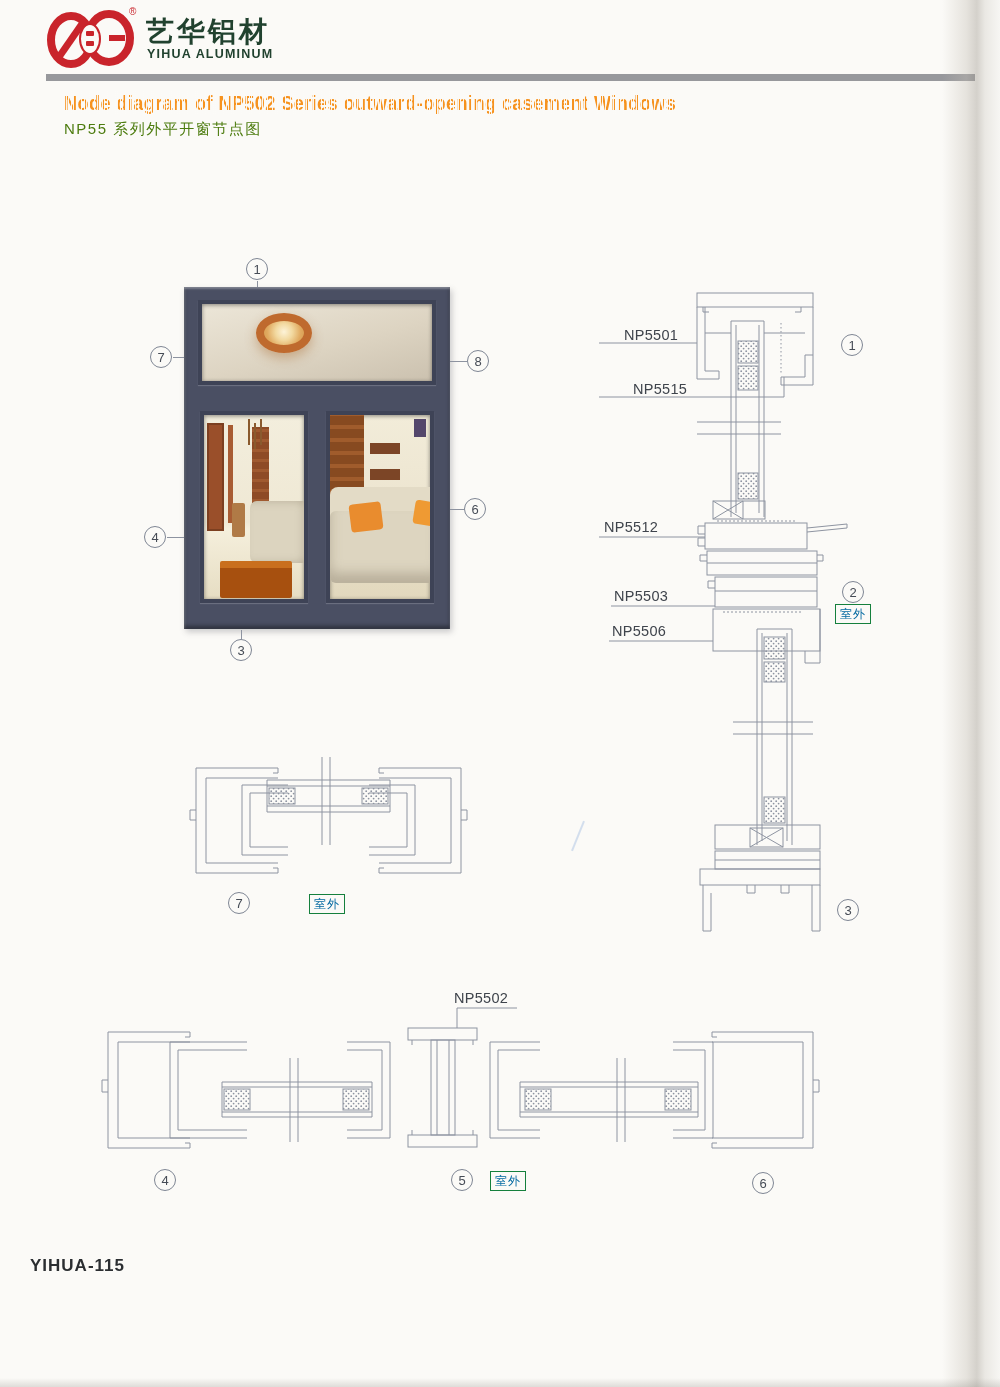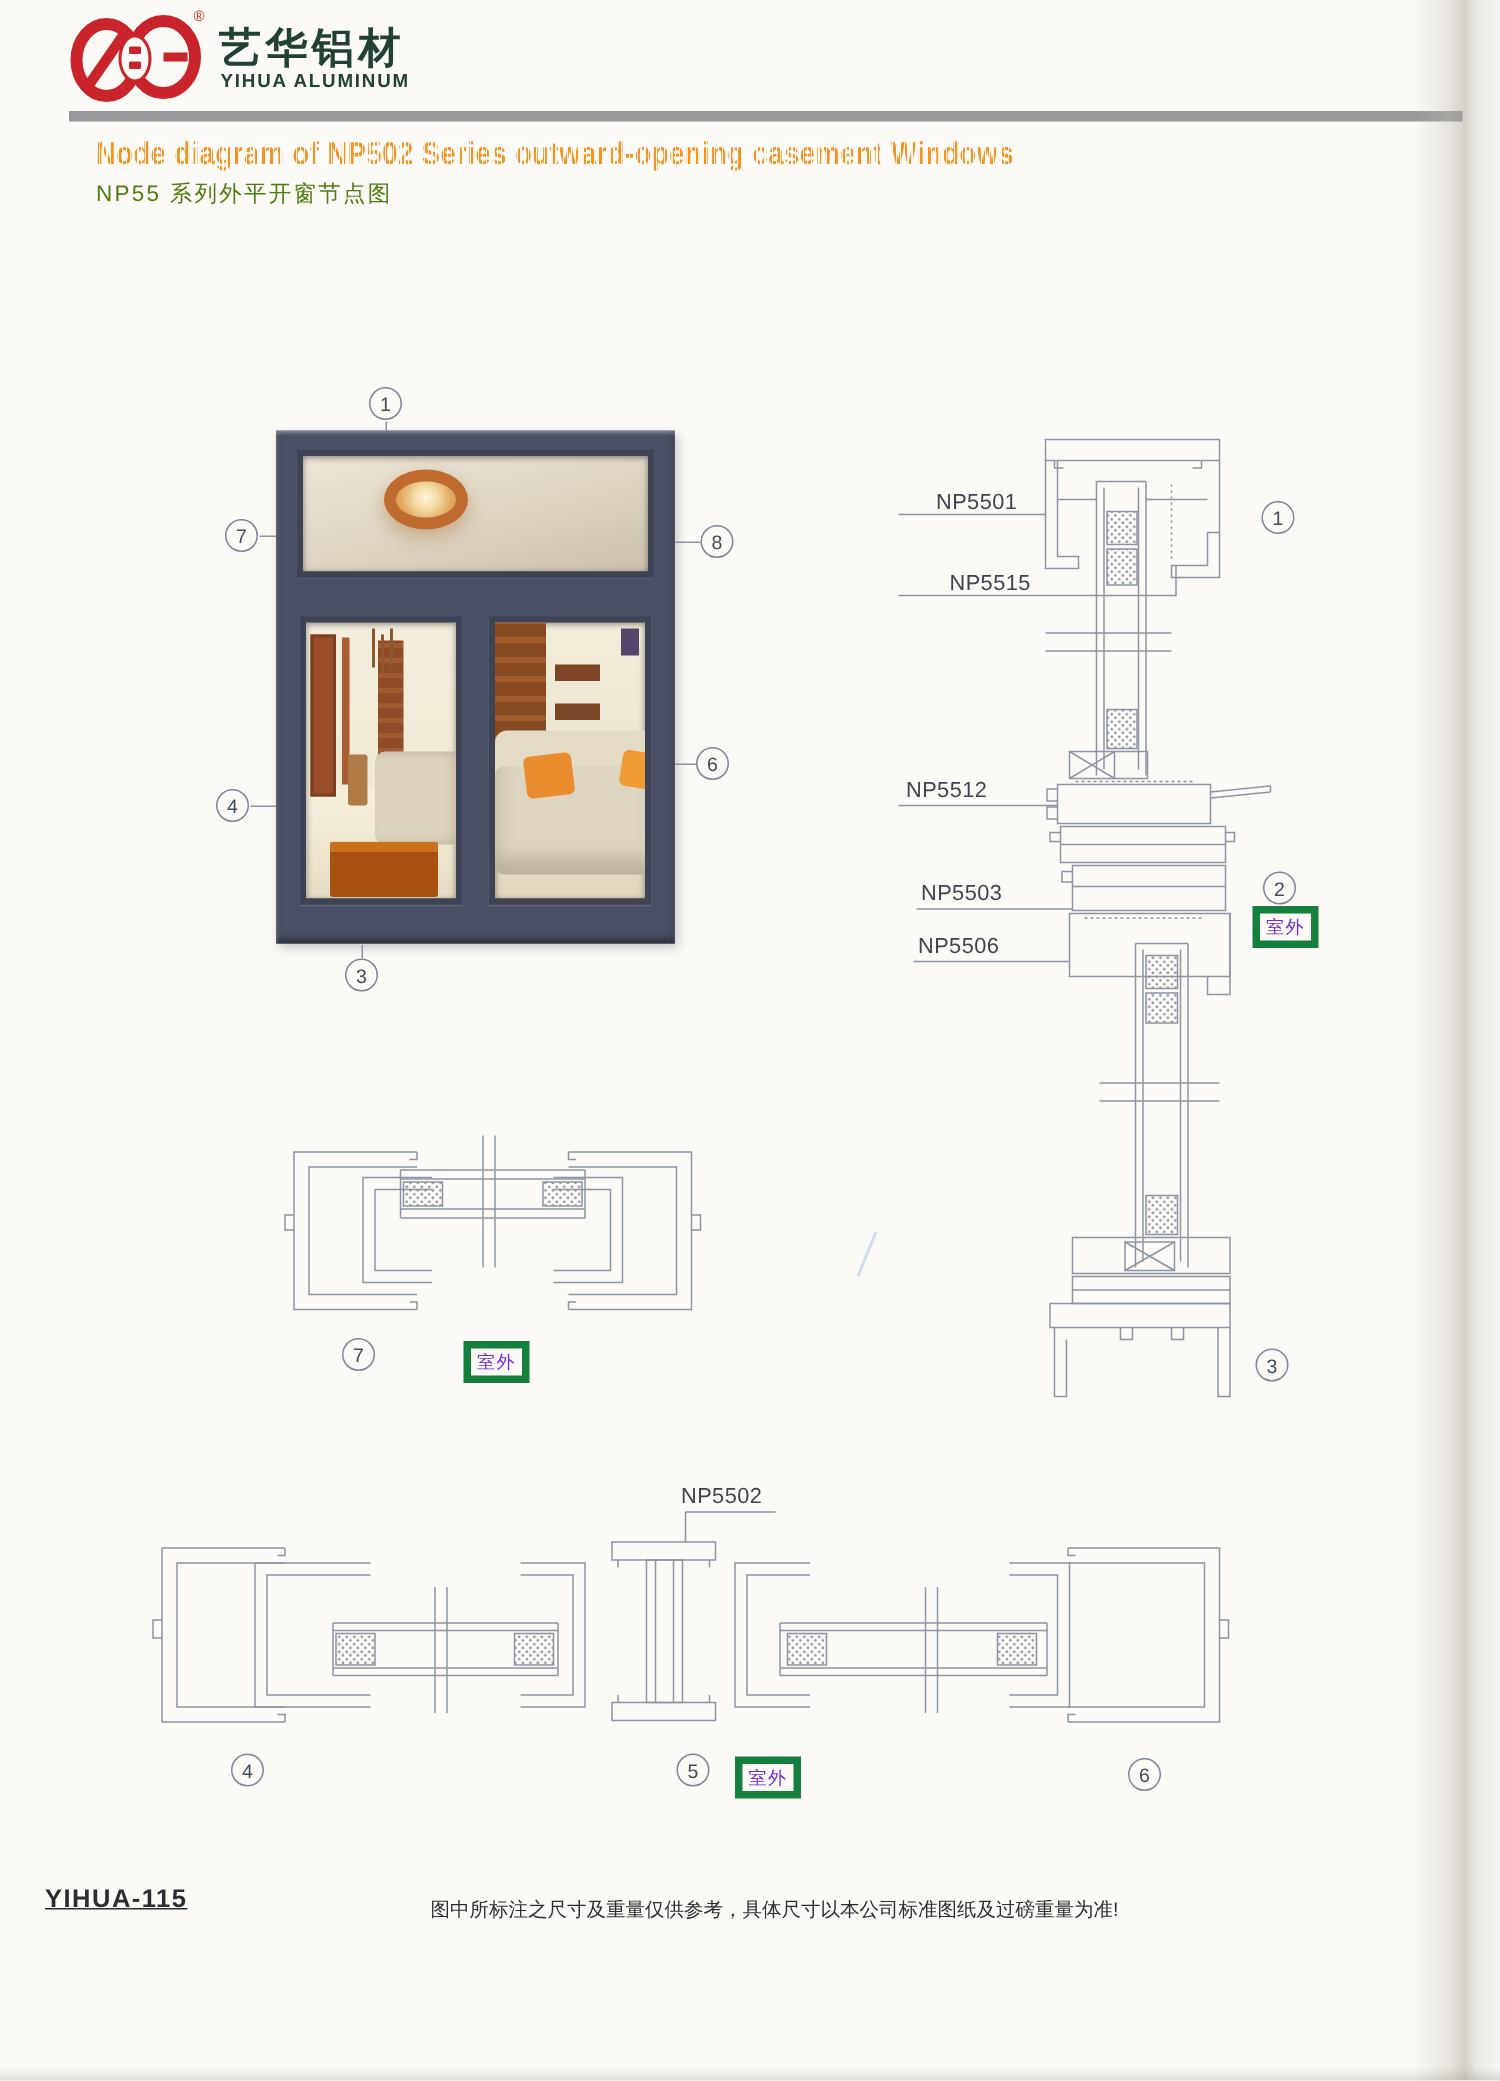--- a/index.html
+++ b/index.html
@@ -18,31 +18,31 @@
             color:#f6921e;white-space:nowrap;transform:scaleX(.86);transform-origin:left top;
             letter-spacing:.5px;}
   .title-en::after{content:"";position:absolute;inset:0;
             background:repeating-linear-gradient(90deg,rgba(251,250,247,0) 0 2px,rgba(251,250,247,.95) 2px 3px);}
   .title-cn{position:absolute;left:64px;top:120px;font-size:15px;color:#4d7c0f;letter-spacing:1.5px;}
   
   .co{position:absolute;width:22px;height:22px;box-sizing:border-box;border:1.4px solid #7f8694;
       border-radius:50%;background:#fbfaf7;color:#464c56;font-size:13px;
       display:flex;align-items:center;justify-content:center;}
   .tick{position:absolute;background:#8d93a0;}
-  .obox{position:absolute;box-sizing:border-box;border:5px solid #15803d;color:#6d28d9;
+  .obox{position:absolute;box-sizing:border-box;border:1px solid #15803d;color:#0369a1;
         font-size:12px;line-height:16px;padding:1px 4px;letter-spacing:1px;background:#fbfaf7;}
   .plabel{position:absolute;color:#3f444c;font-size:14.5px;letter-spacing:.3px;}
   
   .winfig{position:absolute;left:184px;top:287px;width:266px;height:342px;background:#4a4f63;
           box-shadow:inset 0 2px 2px rgba(255,255,255,.28),inset 0 -3px 4px rgba(0,0,0,.4),
                      inset 2px 0 2px rgba(255,255,255,.12),2px 3px 6px rgba(60,60,70,.25);}
   .pane{position:absolute;box-sizing:border-box;border:4px solid #3e4356;
         box-shadow:inset 0 1px 4px rgba(0,0,0,.45),0 1px 1px rgba(255,255,255,.18);overflow:hidden;}
   .footer-code{position:absolute;left:30px;top:1256px;font-size:17px;font-weight:600;
-               color:#2b2e31;letter-spacing:1px;text-decoration:underline;}
+               color:#2b2e31;letter-spacing:1px;}
   .footer-note{position:absolute;left:287px;top:1264px;font-size:13px;color:#2b2e31;}
   .page-edge{position:absolute;right:0;top:0;width:58px;height:100%;
      background:linear-gradient(to right,rgba(214,209,200,0) 0%,rgba(195,189,179,.38) 42%,
                 rgba(158,152,142,.42) 60%,rgba(232,230,225,.9) 74%,#f7f6f3 100%);}
   .page-bottom{position:absolute;left:0;bottom:0;width:100%;height:9px;
      background:linear-gradient(to bottom,rgba(120,115,108,0),rgba(120,115,108,.22));}
   .penmark{position:absolute;left:577px;top:820px;width:2px;height:32px;
      background:rgba(120,160,215,.30);transform:rotate(22deg);}
 </style>
 </head>
@@ -355,18 +355,17 @@
     </div>
   <div class="co" style="left:451px;top:1169px">
       <span>5</span>
     </div>
   <div class="obox" style="left:490px;top:1171px">室外</div>
   <div class="co" style="left:752px;top:1172px">
       <span>6</span>
     </div>
 
   <div class="footer-code">YIHUA-115</div>
-  <div class="footer-note">图中所标注之尺寸及重量仅供参考，具体尺寸以本公司标准图纸及过磅重量为准!</div>
 
   <div class="penmark"></div>
   <div class="page-edge"></div>
   <div class="page-bottom"></div>
 </div>
 
 </body></html>

